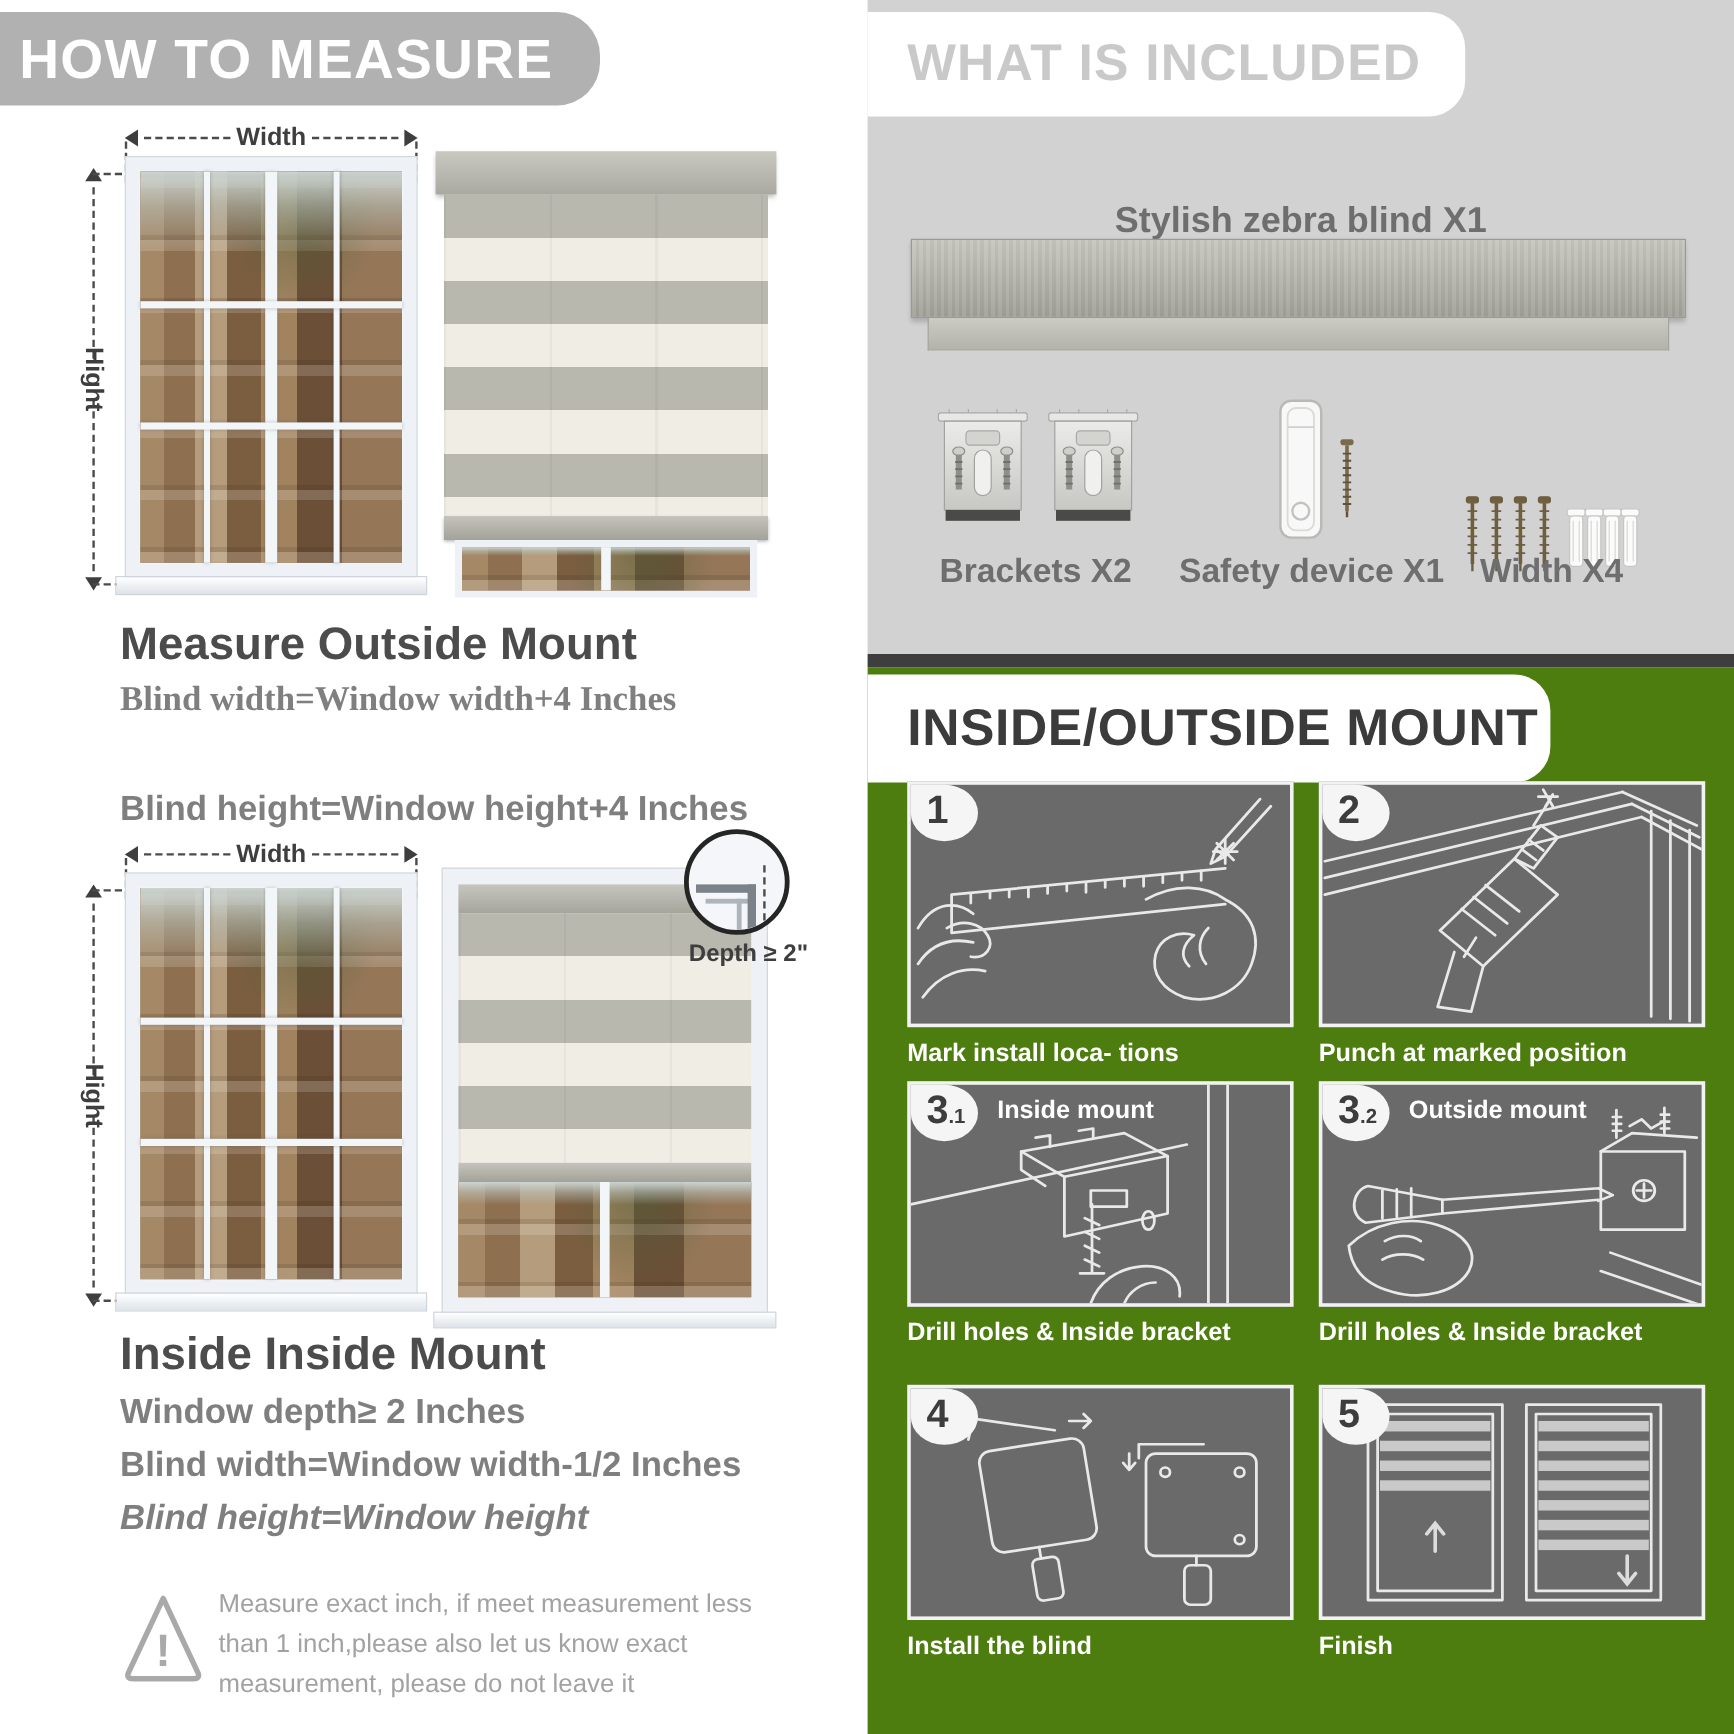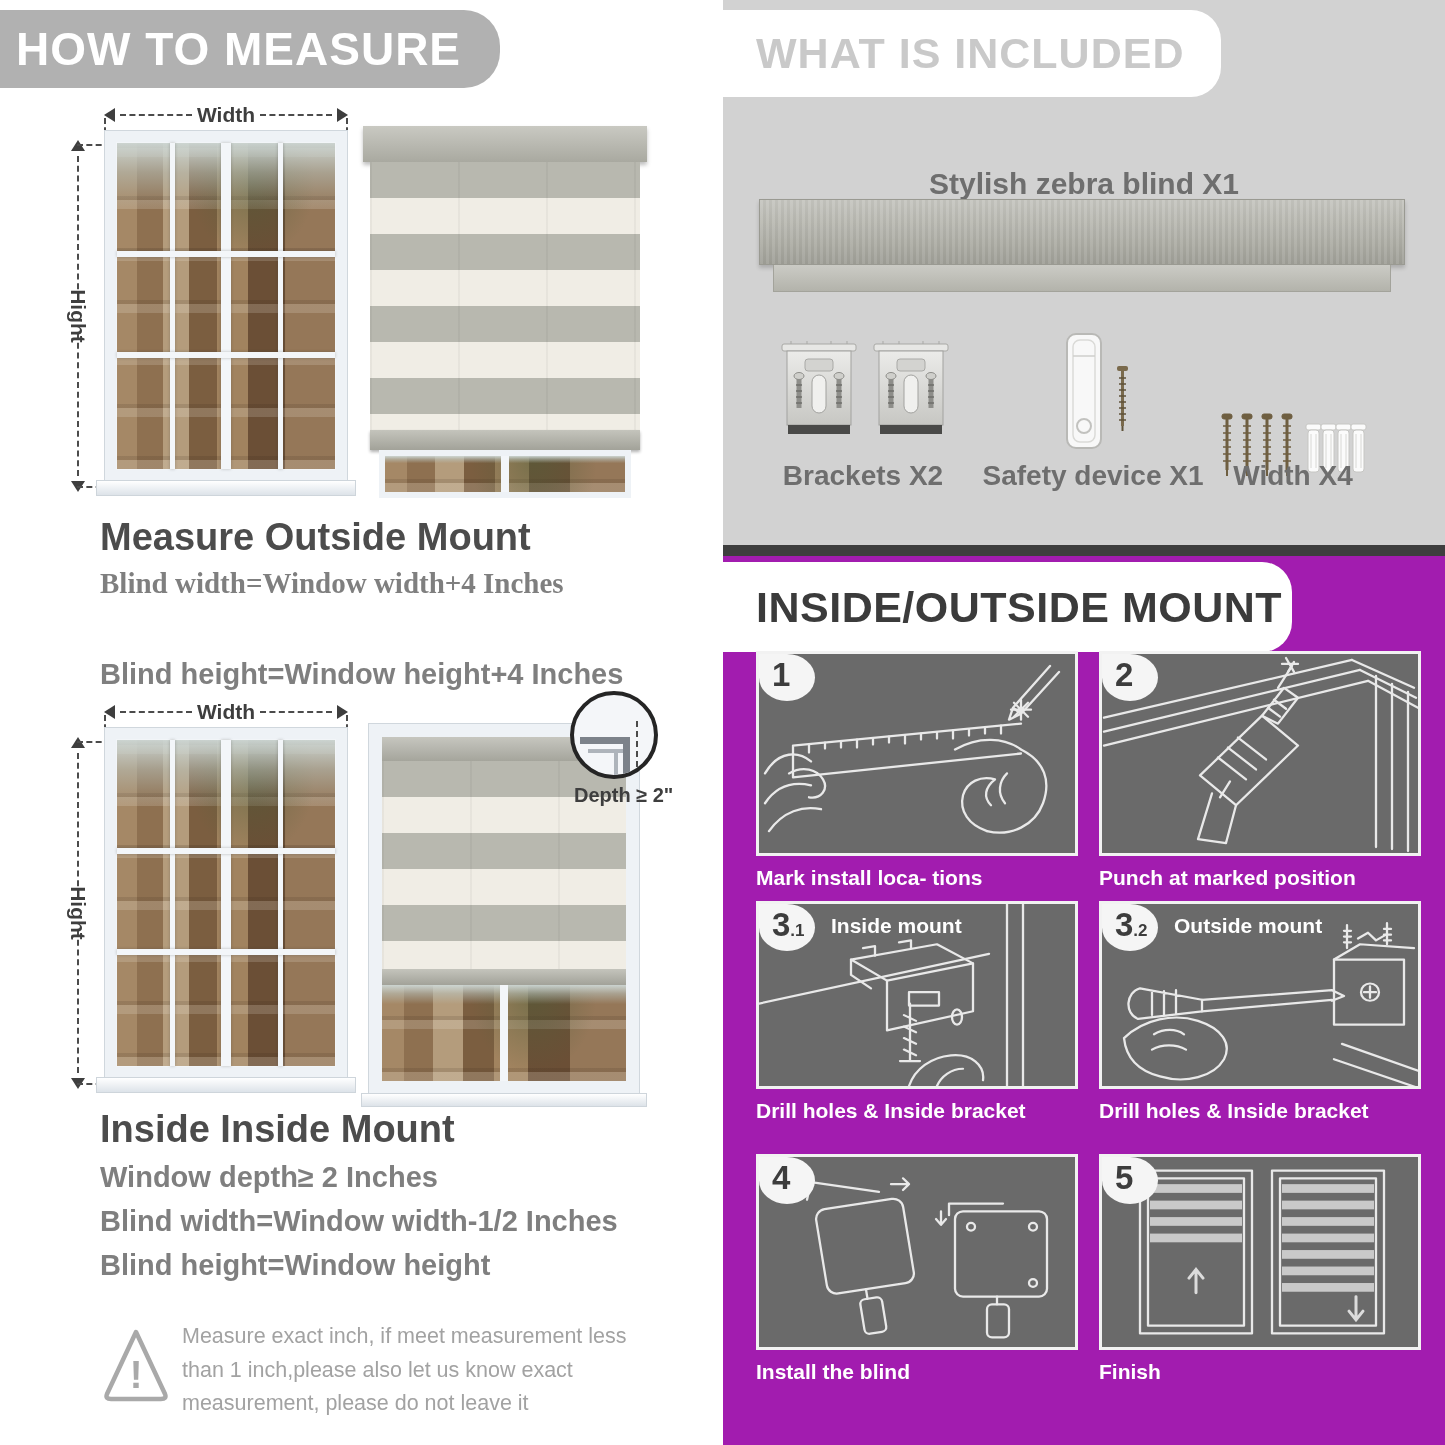--- a/index.html
+++ b/index.html
@@ -90,21 +90,21 @@
     font-size:30px; font-weight:bold; color:#6e6e6e;margin-top:28px; }
   .headrail-main { position:absolute; left:36px; top:199px; width:646px; height:66px;
     background:repeating-linear-gradient(90deg, rgba(255,255,255,.07) 0 3px, rgba(0,0,0,.03) 3px 6px),
       linear-gradient(180deg,#c6c6c0,#b2b2aa 55%,#a0a098);
     border:1px solid #9a9a92; box-shadow:0 3px 4px rgba(0,0,0,.18); }
   .headrail-sub { position:absolute; left:50px; top:265px; width:618px; height:27px;
     background:linear-gradient(180deg,#cbcbc5,#b3b3ab); border:1px solid #a3a39b; border-top:none; }
   .comp-label { position:absolute; top:460px; text-align:center; font-size:28px; font-weight:bold; color:#6e6e6e; }
   .divider { position:absolute; left:723px; top:545px; width:722px; height:11px; background:#3e3e3e; }
 
-  .dark-section { position:absolute; left:723px; top:556px; width:722px; height:889px; background:#a21caf; }
+  .dark-section { position:absolute; left:723px; top:556px; width:722px; height:889px; background:#4d7c0f; }
   .iom-header { position:absolute; left:0; top:6px; width:569px; height:90px; background:#ffffff;
     border-radius:0 30px 30px 0; display:flex; align-items:center; }
   .iom-header span { color:#3b3b3b; font-weight:bold; font-size:43px; letter-spacing:.5px; padding-left:33px; }
 
   .step { position:absolute; width:322px; }
   .step-box { position:relative; width:322px; border:3px solid #f2f2f2; background:#6a6a6a; }
   .h1 .step-box { height:205px; } .h2 .step-box { height:188px; } .h3 .step-box { height:196px; }
   .step-box svg { display:block; width:100%; height:100%; }
   .badge { position:absolute; top:0; left:0; width:56px; height:47px; background:#f5f5f5;
     border-radius:0 50% 50% 50%; display:flex; align-items:baseline; padding:3px 0 0 13px; z-index:2; }
@@ -210,21 +210,21 @@
       <div class="mag-l2v"></div>
     <div class="mag-h"></div>
       <div class="mag-v"></div>
     <div class="mag-dash"></div>
   </div>
   <div class="depth-lbl" style="left:574px;top:784px;">Depth ≥ 2"</div>
 
   <div class="measure-title" style="left:100px;top:1108px;">Inside Inside Mount</div>
   <div class="measure-line" style="left:100px;top:1161px;">Window depth≥ 2 Inches</div>
   <div class="measure-line" style="left:100px;top:1205px;">Blind width=Window width-1/2 Inches</div>
-  <div class="measure-line" style="left:100px;top:1249px;">Blind height=Window height</div>
+  <div class="measure-line" style="left:100px;top:1249px;font-style:italic;">Blind height=Window height</div>
 
   <div class="warn-wrap" style="left:102px;top:1324px;">
     <svg width="68" height="82" viewBox="0 0 68 82">
       <path d="M34 8 L63 70 Q65 75 59 75 L9 75 Q3 75 5 70 Z" fill="none" stroke="#a9a9a9" stroke-width="4.5" stroke-linejoin="round"></path>
       <text x="34" y="64" font-size="38" font-weight="bold" fill="#a9a9a9" text-anchor="middle" font-family="Liberation Sans, sans-serif">!</text>
     </svg>
   </div>
   <div class="warn-text" style="left:182px;top:1320px;">Measure exact inch, if meet measurement less than 1 inch,please also let us know exact measurement, please do not leave it</div>
 
   <div class="right-top">

